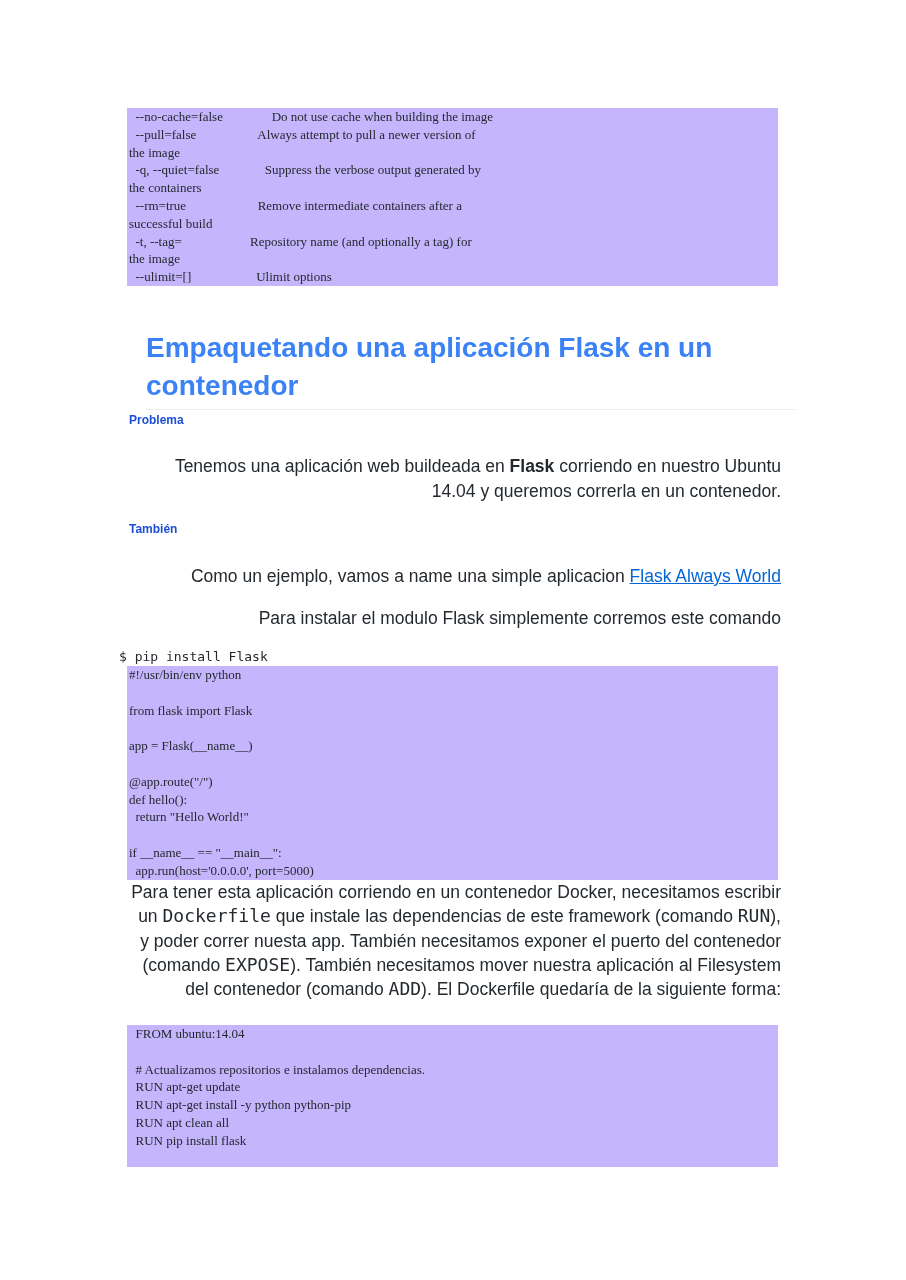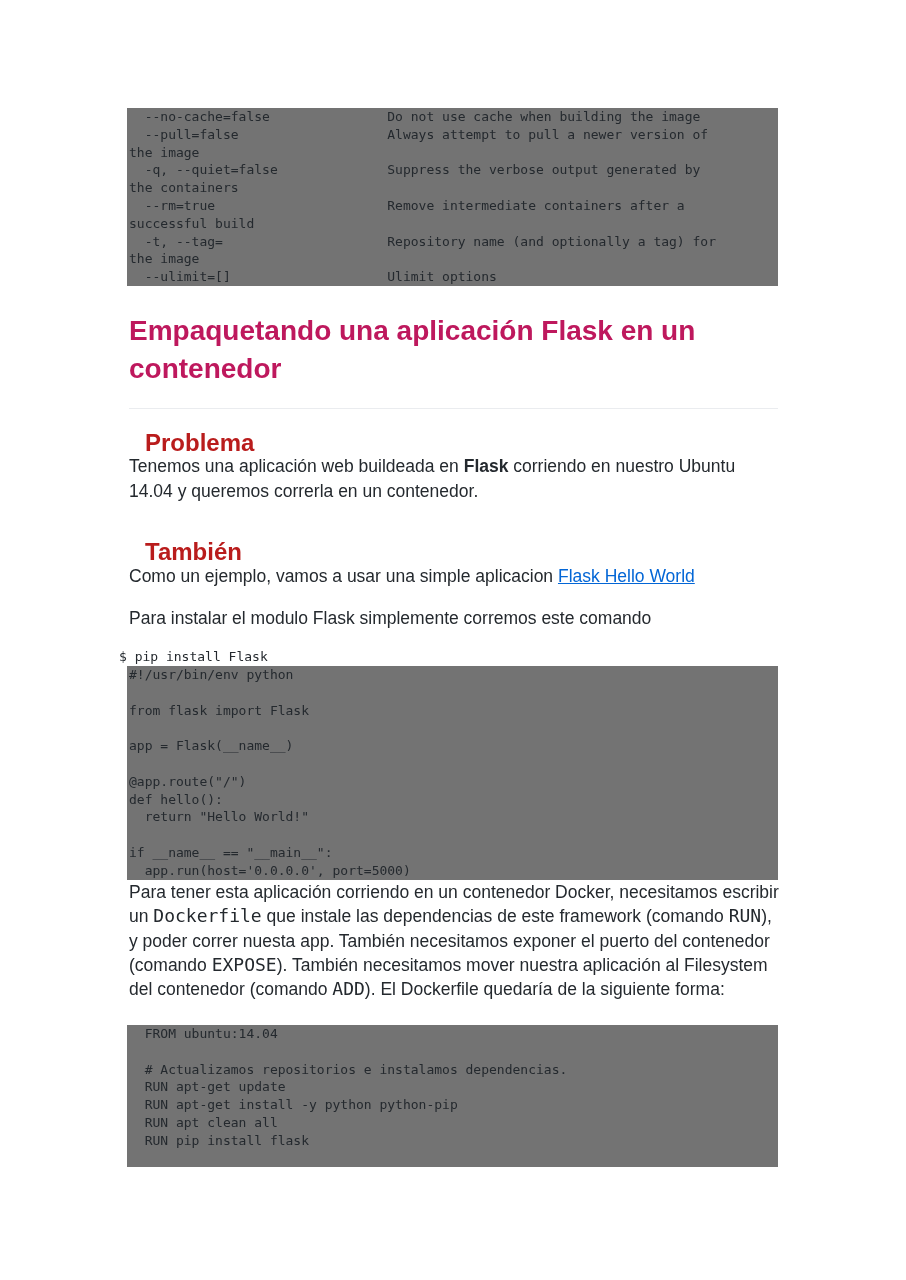--- a/index.html
+++ b/index.html
@@ -1,29 +1,29 @@
 <!DOCTYPE html>
 <html><head>
 <meta charset="utf-8">
 <style>
   html, body { margin: 0; padding: 0; background: #ffffff; }
   body { width: 906px; height: 1280px; position: relative; overflow: hidden;
          font-family: "Liberation Sans", sans-serif; color: #24292e; }
   pre, code, .mono { font-family: "DejaVu Sans Mono", monospace; }
   .code-block {
-    position: absolute; left: 127px; width: 651px; background: #737373;
+    position: absolute; left: 127px; width: 651px; background: #c4b5fd;
     margin: 0; padding: 0; box-sizing: border-box;
-    font-size: 13px; line-height: 17.8px; color: #24292e; white-space: pre;
+    font-size: 13px; line-height: 17.8px; color: #24292e; white-space: pre; font-family: Liberation Serif, serif;
   }
   .code-line { display: block; height: 17.8px; padding-left: 2px; }
   .h1 { position: absolute; left: 129px; top: 312px; width: 649px;
-        font-size: 28px; font-weight: bold; line-height: 38px; color: #be185d;
-        padding-bottom: 20px; border-bottom: 1px solid #eaecef; margin: 0; }
-  .h3 { position: absolute; left: 129px; font-size: 24px; font-weight: bold; color: #b91c1c; margin: 16px; }
-  .para { position: absolute; left: 129px; width: 652px; font-size: 17.5px; line-height: 24.5px; color: #24292e; margin: 0; }
+        font-size: 28px; font-weight: bold; line-height: 38px; color: #3b82f6;
+        padding-bottom: 4px; border-bottom: 1px solid #eaecef; margin: 17px; }
+  .h3 { position: absolute; left: 129px; font-size: 12px; font-weight: bold; color: #1d4ed8; margin: 0; }
+  .para { position: absolute; left: 129px; width: 652px; font-size: 17.5px; line-height: 24.5px; color: #24292e; margin: 0; text-align: right; }
   .para b { font-weight: bold; }
   .link { color: #0366d6; text-decoration: underline; }
   .inline-code { font-family: "DejaVu Sans Mono", monospace; font-size: 18px; }
   .cmd-line { position: absolute; left: 119px; font-family: "DejaVu Sans Mono", monospace;
               font-size: 13px; line-height: 17.8px; white-space: pre; }
 </style>
 </head>
 <body>
 
 <pre class="code-block" style="top:108px;height:178px;padding-top:0px;"><span class="code-line">  --no-cache=false               Do not use cache when building the image</span><span class="code-line">  --pull=false                   Always attempt to pull a newer version of</span><span class="code-line">the image</span><span class="code-line">  -q, --quiet=false              Suppress the verbose output generated by</span><span class="code-line">the containers</span><span class="code-line">  --rm=true                      Remove intermediate containers after a</span><span class="code-line">successful build</span><span class="code-line">  -t, --tag=                     Repository name (and optionally a tag) for</span><span class="code-line">the image</span><span class="code-line">  --ulimit=[]                    Ulimit options</span></pre>
@@ -32,21 +32,21 @@
 
 <h3 class="h3" style="top:413px;">Problema</h3>
 
 <p class="para" style="top:454px;">
   <span>Tenemos una aplicación web buildeada en </span><b>Flask</b><span> corriendo en nuestro Ubuntu 14.04 y queremos correrla en un contenedor.</span>
 </p>
 
 <h3 class="h3" style="top:522px;">También</h3>
 
 <p class="para" style="top:564px;">
-  <span>Como un ejemplo, vamos a usar una simple aplicacion </span><a class="link">Flask Hello World</a>
+  <span>Como un ejemplo, vamos a name una simple aplicacion </span><a class="link">Flask Always World</a>
 </p>
 
 <p class="para" style="top:606px;">Para instalar el modulo Flask simplemente corremos este comando</p>
 
 <div class="cmd-line" style="top:648px;">$ pip install Flask</div>
 
 <pre class="code-block" style="top:666px;height:214px;"><span class="code-line">#!/usr/bin/env python</span><span class="code-line"></span><span class="code-line">from flask import Flask</span><span class="code-line"></span><span class="code-line">app = Flask(__name__)</span><span class="code-line"></span><span class="code-line">@app.route("/")</span><span class="code-line">def hello():</span><span class="code-line">  return "Hello World!"</span><span class="code-line"></span><span class="code-line">if __name__ == "__main__":</span><span class="code-line">  app.run(host='0.0.0.0', port=5000)</span></pre>
 
 <p class="para" style="top:880px;line-height:24.3px;">
   <span>Para tener esta aplicación corriendo en un contenedor Docker, necesitamos escribir un </span><code class="inline-code">Dockerfile</code><span> que instale las dependencias de este framework (comando </span><code class="inline-code">RUN</code><span>), y poder correr nuesta app. También necesitamos exponer el puerto del contenedor (comando </span><code class="inline-code">EXPOSE</code><span>). También necesitamos mover nuestra aplicación al Filesystem del contenedor (comando </span><code class="inline-code">ADD</code><span>). El Dockerfile quedaría de la siguiente forma:</span>

